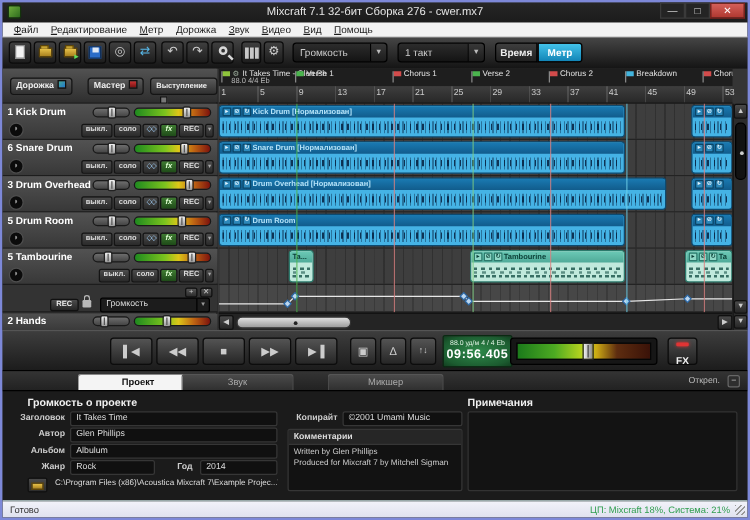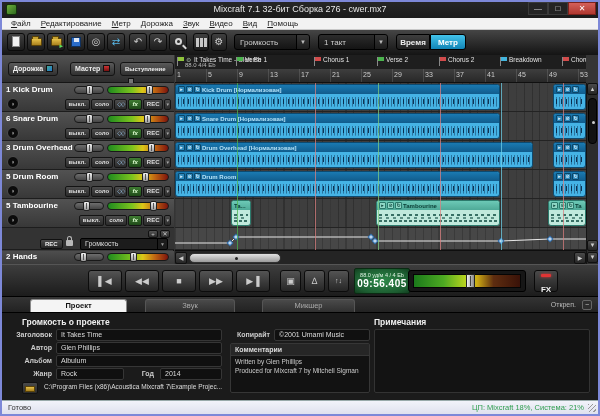--- a/index.html
+++ b/index.html
@@ -118,21 +118,21 @@
   .mshd{position:absolute;left:57px;top:0;width:9px;height:14px;background:linear-gradient(90deg,#f0f0f0,#8a8a8a);border:1px solid #222;}
   .mshd::after{content:"";position:absolute;left:3px;top:1px;width:1px;height:10px;background:#444;}
   .fxbtn{position:absolute;left:532px;top:5px;width:24px;height:22px;background:linear-gradient(#4a4a4a,#222);border:1px solid #0a0a0a;border-radius:3px;text-align:center;}
   .fxled{display:block;width:10px;height:3px;background:#e03434;border-radius:1px;margin:3px auto 1px;box-shadow:0 0 3px #e03434;}
   .fxtxt{font-size:8px;font-weight:bold;color:#f0f0f0;}
 
   
   .bottom{position:absolute;left:0;top:294px;width:596px;height:104px;background:#1b1b1b;border-top:1px solid #000;}
   .tabs{position:absolute;left:0;top:0;width:596px;height:16px;background:linear-gradient(#343434,#222);border-bottom:1px solid #000;}
   .tab{position:absolute;top:2px;height:13px;border:1px solid #555;border-bottom:none;border-radius:3px 3px 0 0;background:linear-gradient(#4a4a4a,#303030);color:#aaa;font-size:7.5px;text-align:center;line-height:12px;}
-  .tab.active{background:#f4f4f4;color:#111;font-weight:bold;border-color:#888;}
+  .tab.active{background:#f4f4f4;color:#111;font-weight:bold;border-color:#888;margin-left:32px;}
   .undock{position:absolute;right:22px;top:4px;font-size:7px;color:#bbb;}
   .minbox{position:absolute;right:6px;top:3px;width:10px;height:10px;border:1px solid #666;border-radius:2px;color:#ccc;font-size:7px;line-height:8px;text-align:center;background:#2e2e2e;}
   .bhdr{position:absolute;font-size:8.5px;font-weight:bold;color:#f0f0f0;white-space:nowrap;}
   .flabel{position:absolute;width:46px;text-align:right;font-size:7px;font-weight:bold;color:#ccc;}
   .fval{position:absolute;height:12px;background:#101010;border:1px solid #363636;border-radius:2px;font-size:7px;color:#ddd;line-height:10px;padding-left:4px;white-space:nowrap;overflow:hidden;}
   .cmt{position:absolute;left:228px;top:46px;width:140px;height:50px;background:#121212;border:1px solid #363636;border-radius:2px;}
   .cmt .cmth{height:12px;background:#262626;border-bottom:1px solid #363636;font-size:7px;font-weight:bold;color:#ddd;line-height:11px;padding-left:4px;}
   .cmt .cmtl{font-size:6.5px;color:#ccc;padding-left:4px;margin-top:2px;white-space:nowrap;}
   .notes{position:absolute;left:372px;top:32px;width:216px;height:64px;background:#131313;border:1px solid #333;border-radius:2px;}
   .pfolder{position:absolute;left:20px;top:85px;width:16px;height:12px;background:linear-gradient(#4a4a4a,#2c2c2c);border:1px solid #111;border-radius:2px;}

